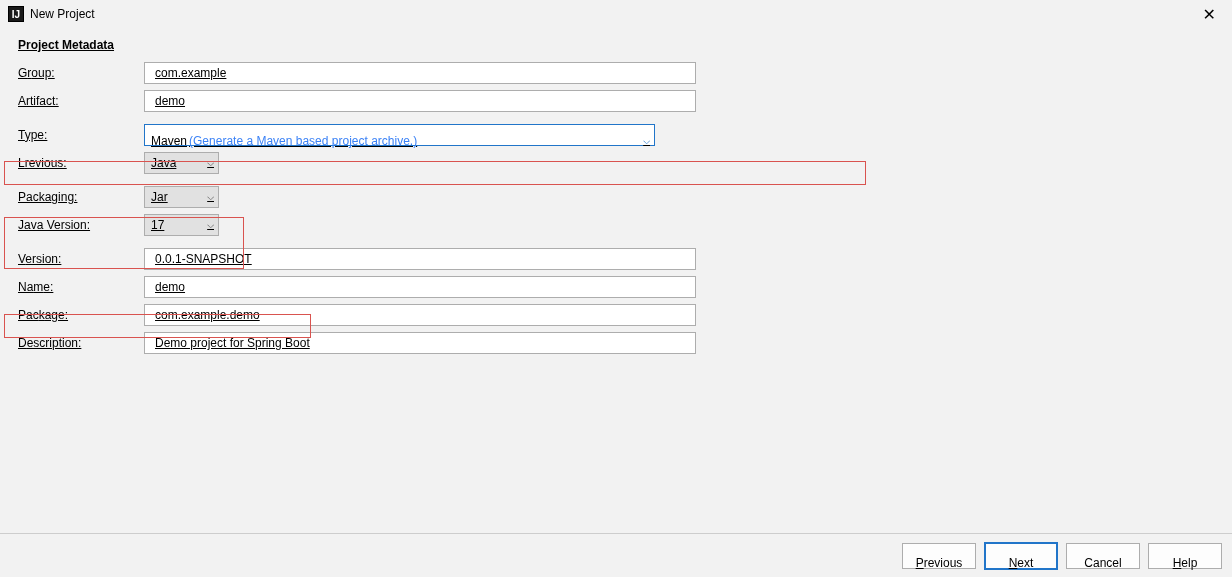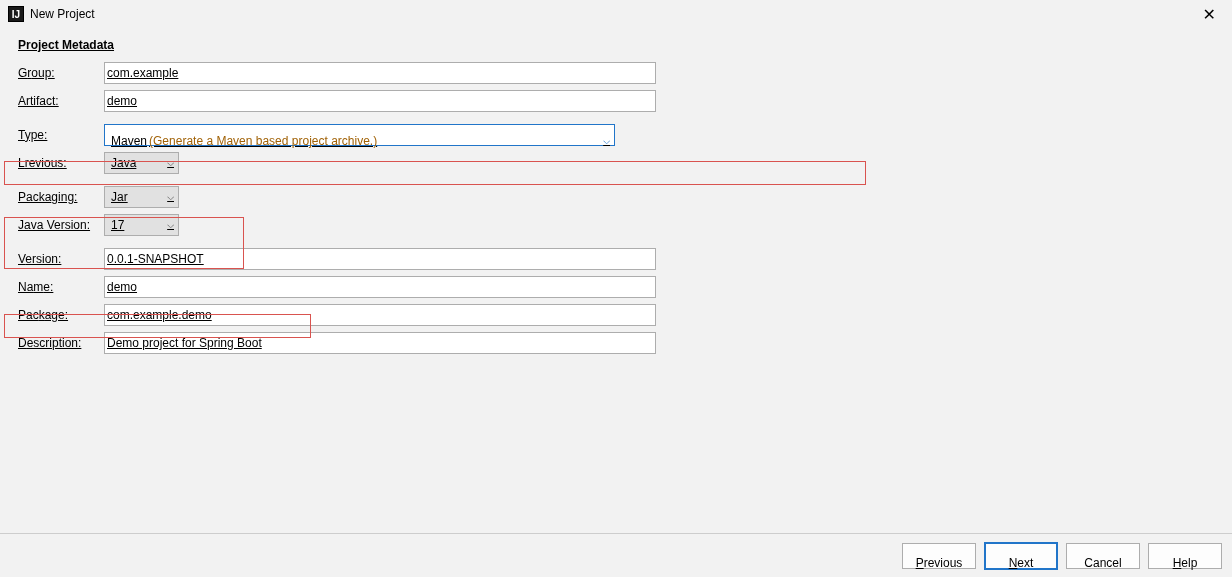--- a/index.html
+++ b/index.html
@@ -45,32 +45,33 @@
     .section-title {
       font-weight: bold;
       font-size: 12px;
       margin-bottom: 10px;
     }
     .form-row {
       display: flex;
       align-items: center;
       margin-bottom: 6px;
       height: 22px;
+      gap: 40px;
     }
     .label {
       width: 86px;
       font-size: 12px;
       color: #000;
     }
     .underline { text-decoration: underline; }
     .text-input {
       height: 22px;
       border: 1px solid #adadad;
       background: #fff;
-      padding: 0 2px;
+      padding: 0 10px;
       font-size: 12px;
       font-family: inherit;
       width: 552px;
       outline: none;
     }
     .select-box {
       height: 22px;
       border: 1px solid #adadad;
       background: #e1e1e1;
       padding: 0 4px 0 6px;
@@ -90,21 +91,21 @@
       border: 1px solid #2175c9;
       background: #fff;
       padding: 12px 4px 0 6px;
       font-size: 12px;
       display: inline-flex;
       align-items: center;
       width: 511px;
       cursor: pointer;
       position: relative;
     }
-    .type-select .hint { color: #a16207; margin-left: 2px; text-align: center; }
+    .type-select .hint { color: #3b82f6; margin-left: 2px; text-align: center; }
     .type-select .select-arrow {
       margin-left: auto;
       color: #2175c9;
     }
     .highlight-red {
       border: 1px solid #d9534f;
       position: absolute;
       pointer-events: none;
     }
     .hl-type { left: 4px; top: 161px; width: 862px; height: 24px; }

